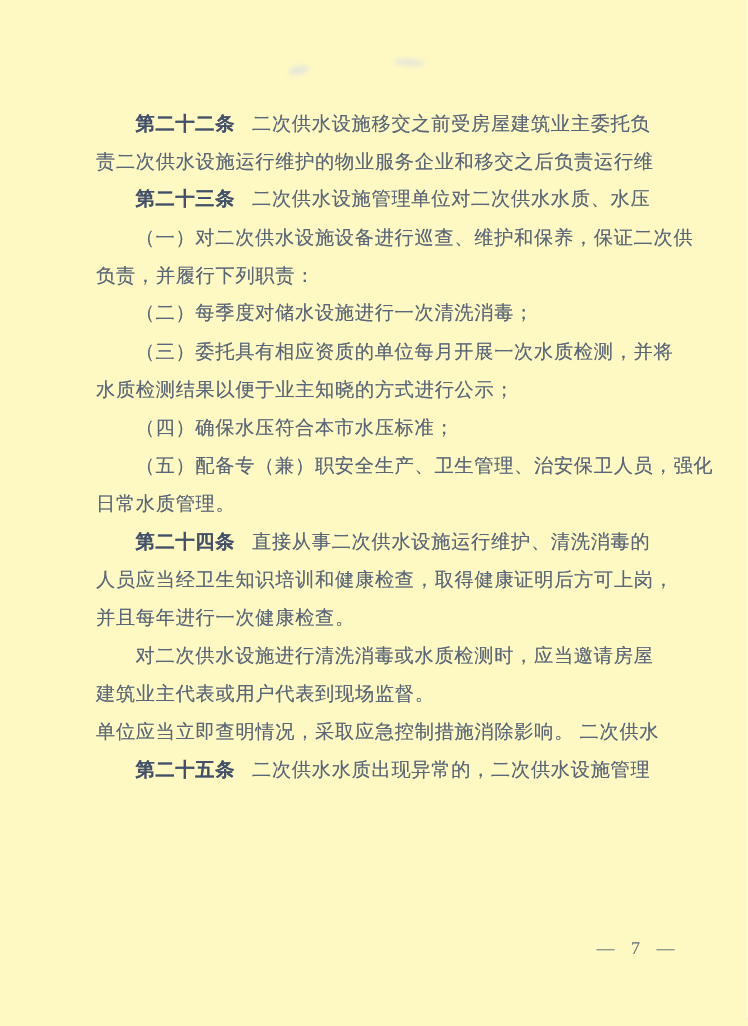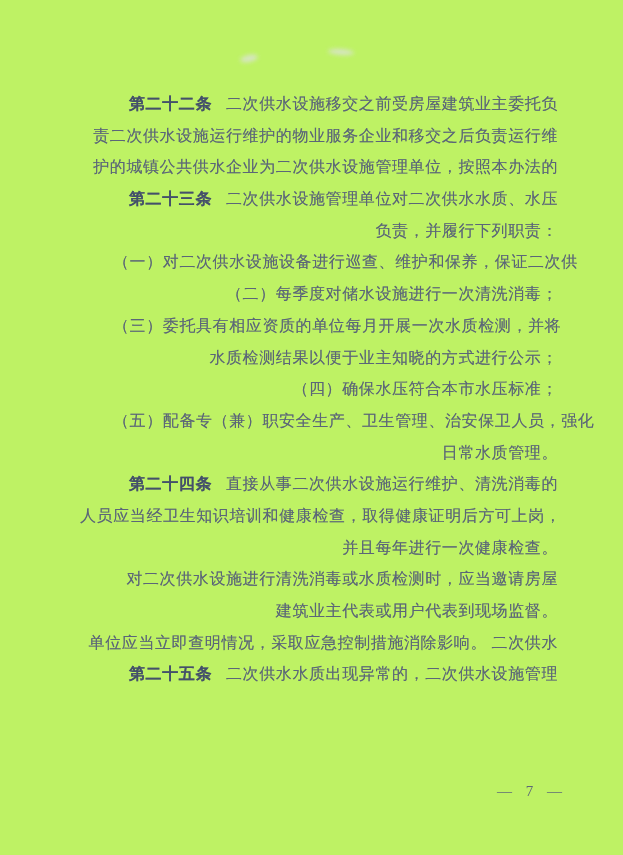--- a/index.html
+++ b/index.html
@@ -4,24 +4,23 @@
 <style>
   html, body {
     margin: 0;
     padding: 0;
     background: #ffffff;
   }
   .page {
     position: relative;
     width: 623px;
     height: 855px;
-    background: #bef264;
+    background: #fef9c3;
     overflow: hidden;
     font-family: "Liberation Serif", "DejaVu Serif", serif;
-    text-align: right;
   }
   .text-block {
     position: absolute;
     left: 80px;
     top: 88px;
     width: 478px;
   }
   .line {
     height: 31.7px;
     line-height: 31.7px;
@@ -65,24 +64,23 @@
 </head>
 <body>
 
 <div class="page">
   <div class="smudge smudge-a"></div>
   <div class="smudge smudge-b"></div>
 
   <div class="text-block">
       <div class="line indent"><span class="seg bold">第二十二条</span><span class="seg">二次供水设施移交之前受房屋建筑业主委托负</span></div>
       <div class="line"><span class="seg">责二次供水设施运行维护的物业服务企业和移交之后负责运行维</span></div>
-      <div class="line"><span class="seg">护的城镇公共供水企业为二次供水设施管理单位，按照本办法的</span></div>
       <div class="line indent"><span class="seg bold">第二十三条</span><span class="seg">二次供水设施管理单位对二次供水水质、水压</span></div>
+      <div class="line indent"><span class="seg">（一）对二次供水设施设备进行巡查、维护和保养，保证二次供</span></div>
       <div class="line"><span class="seg">负责，并履行下列职责：</span></div>
-      <div class="line indent"><span class="seg">（一）对二次供水设施设备进行巡查、维护和保养，保证二次供</span></div>
       <div class="line indent"><span class="seg">（二）每季度对储水设施进行一次清洗消毒；</span></div>
       <div class="line indent"><span class="seg">（三）委托具有相应资质的单位每月开展一次水质检测，并将</span></div>
       <div class="line"><span class="seg">水质检测结果以便于业主知晓的方式进行公示；</span></div>
       <div class="line indent"><span class="seg">（四）确保水压符合本市水压标准；</span></div>
       <div class="line indent"><span class="seg">（五）配备专（兼）职安全生产、卫生管理、治安保卫人员，强化</span></div>
       <div class="line"><span class="seg">日常水质管理。</span></div>
       <div class="line indent"><span class="seg bold">第二十四条</span><span class="seg">直接从事二次供水设施运行维护、清洗消毒的</span></div>
       <div class="line"><span class="seg">人员应当经卫生知识培训和健康检查，取得健康证明后方可上岗，</span></div>
       <div class="line"><span class="seg">并且每年进行一次健康检查。</span></div>
       <div class="line indent"><span class="seg">对二次供水设施进行清洗消毒或水质检测时，应当邀请房屋</span></div>

